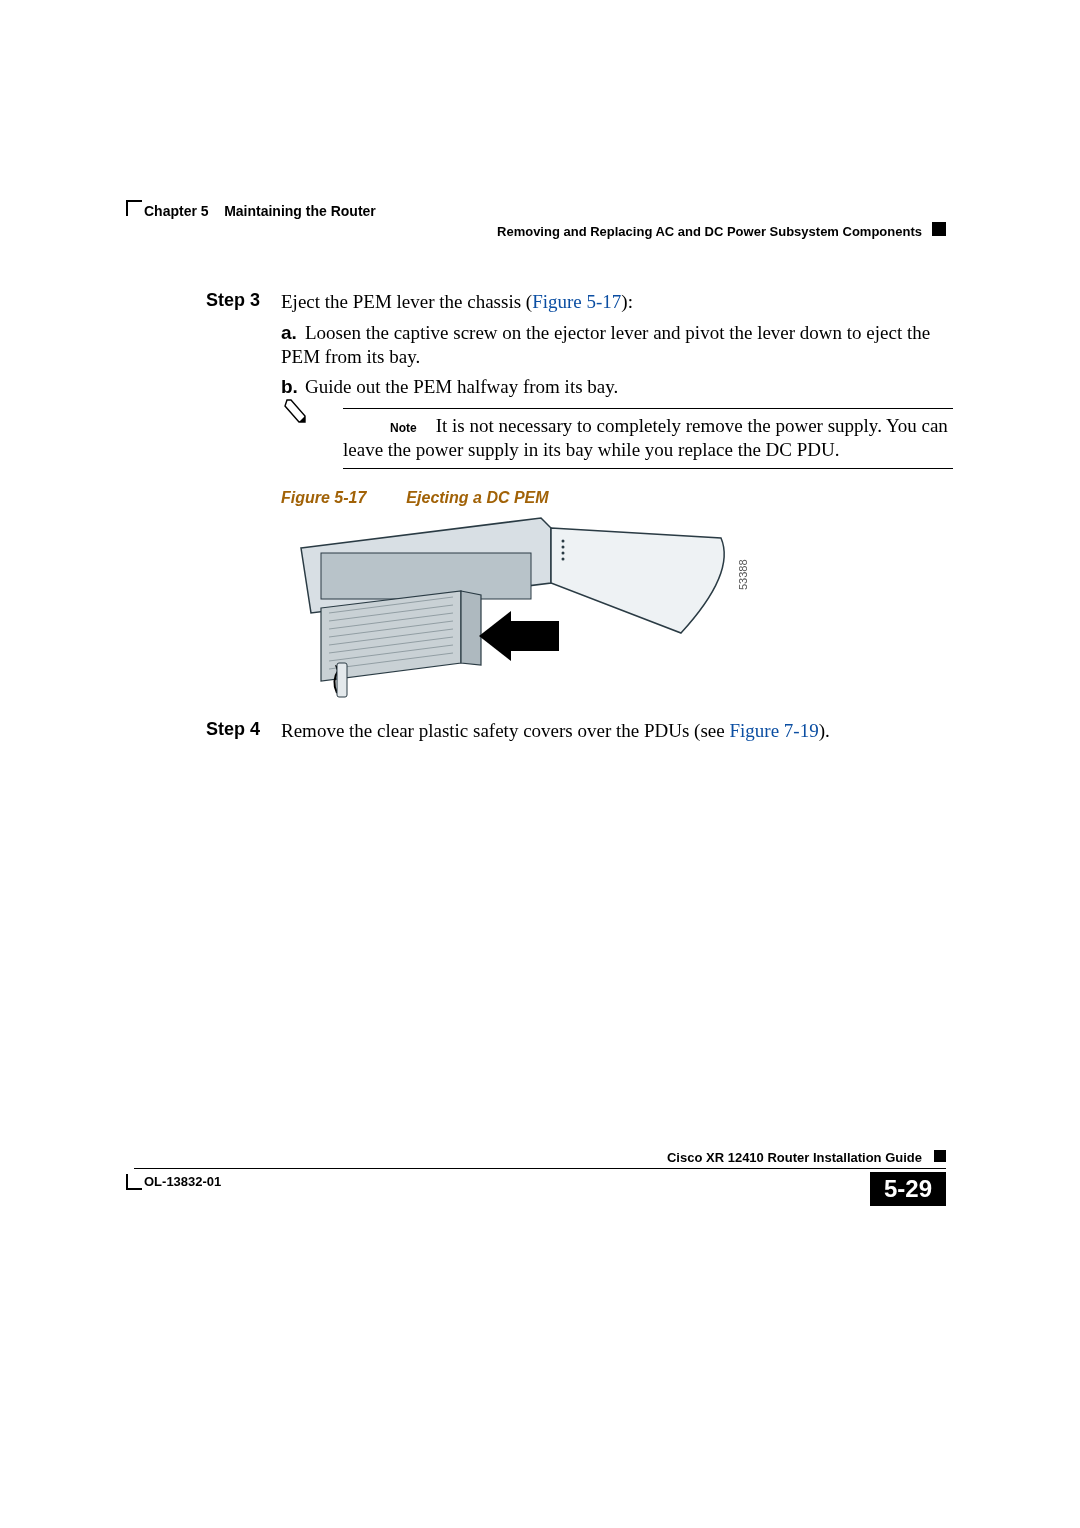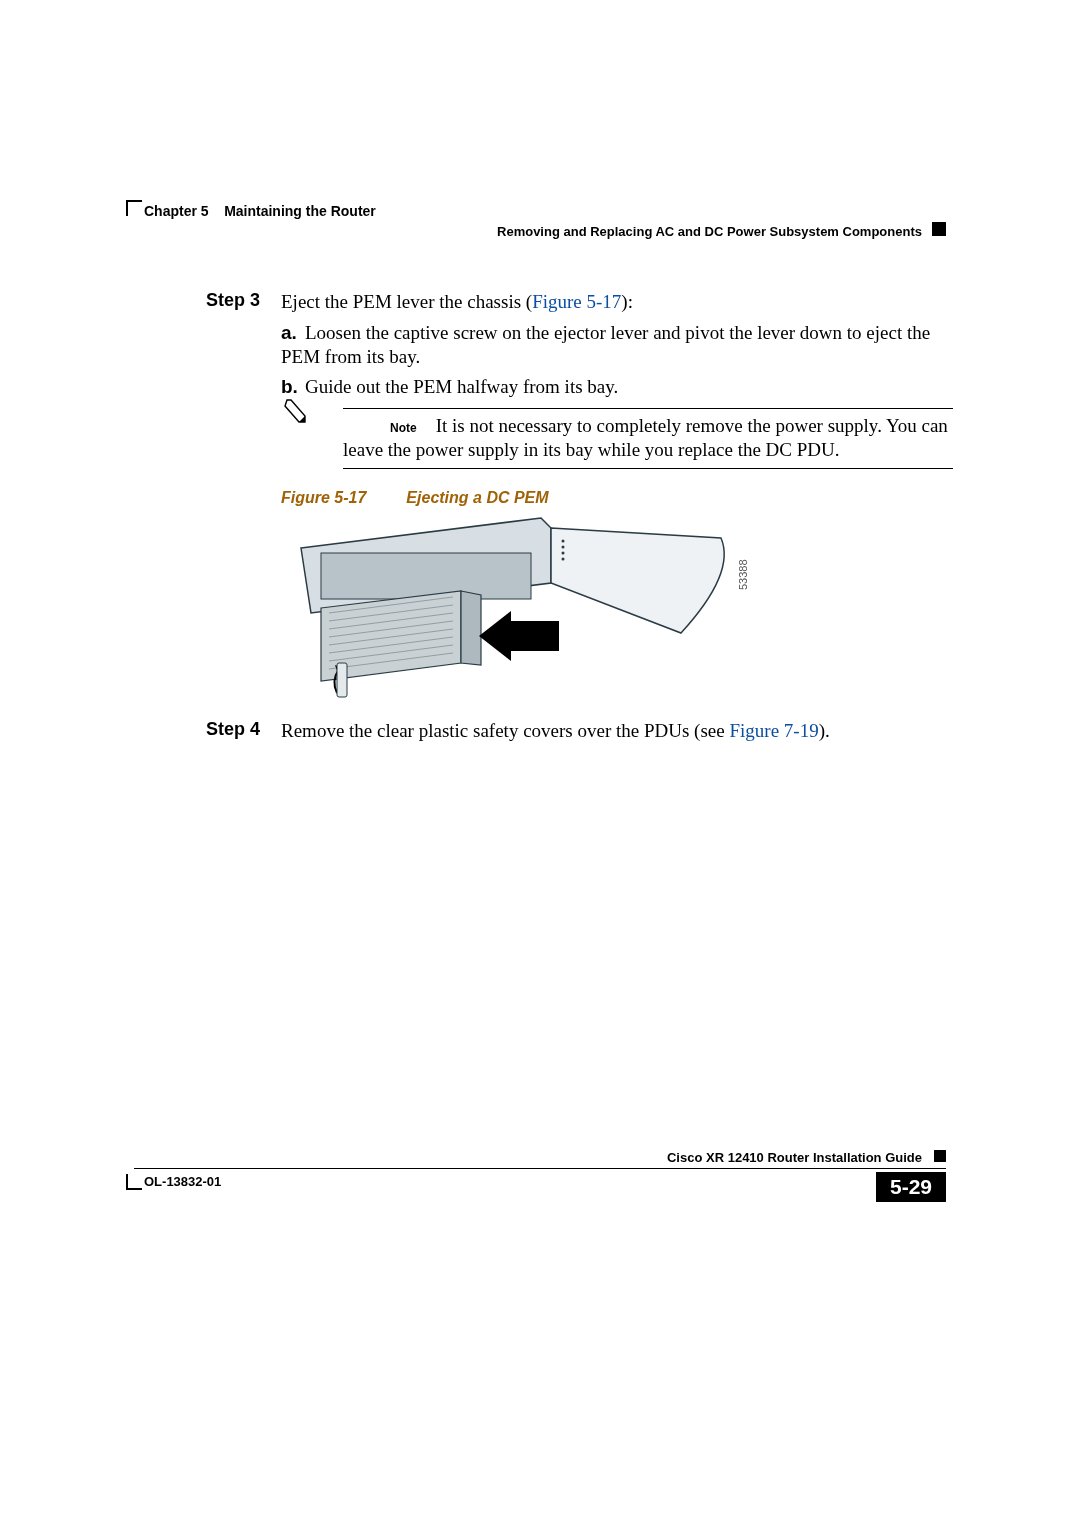--- a/index.html
+++ b/index.html
@@ -162,21 +162,21 @@
     border-left: 2px solid #000;
     border-bottom: 2px solid #000;
   }
   .page-num {
     position: absolute;
     right: 134px;
     background: #000;
     color: #fff;
     font-family: Arial, Helvetica, sans-serif;
     font-weight: bold;
-    font-size: 21px;
+    font-size: 24px;
     padding: 3px 14px;
   }
 </style>
 </head>
 <body>
 
 <div class="crop-tl"></div>
 <div class="hdr hdr-left">
   <span>Chapter 5</span>&nbsp;&nbsp;&nbsp;&nbsp;<span>Maintaining the Router</span>
 </div>

